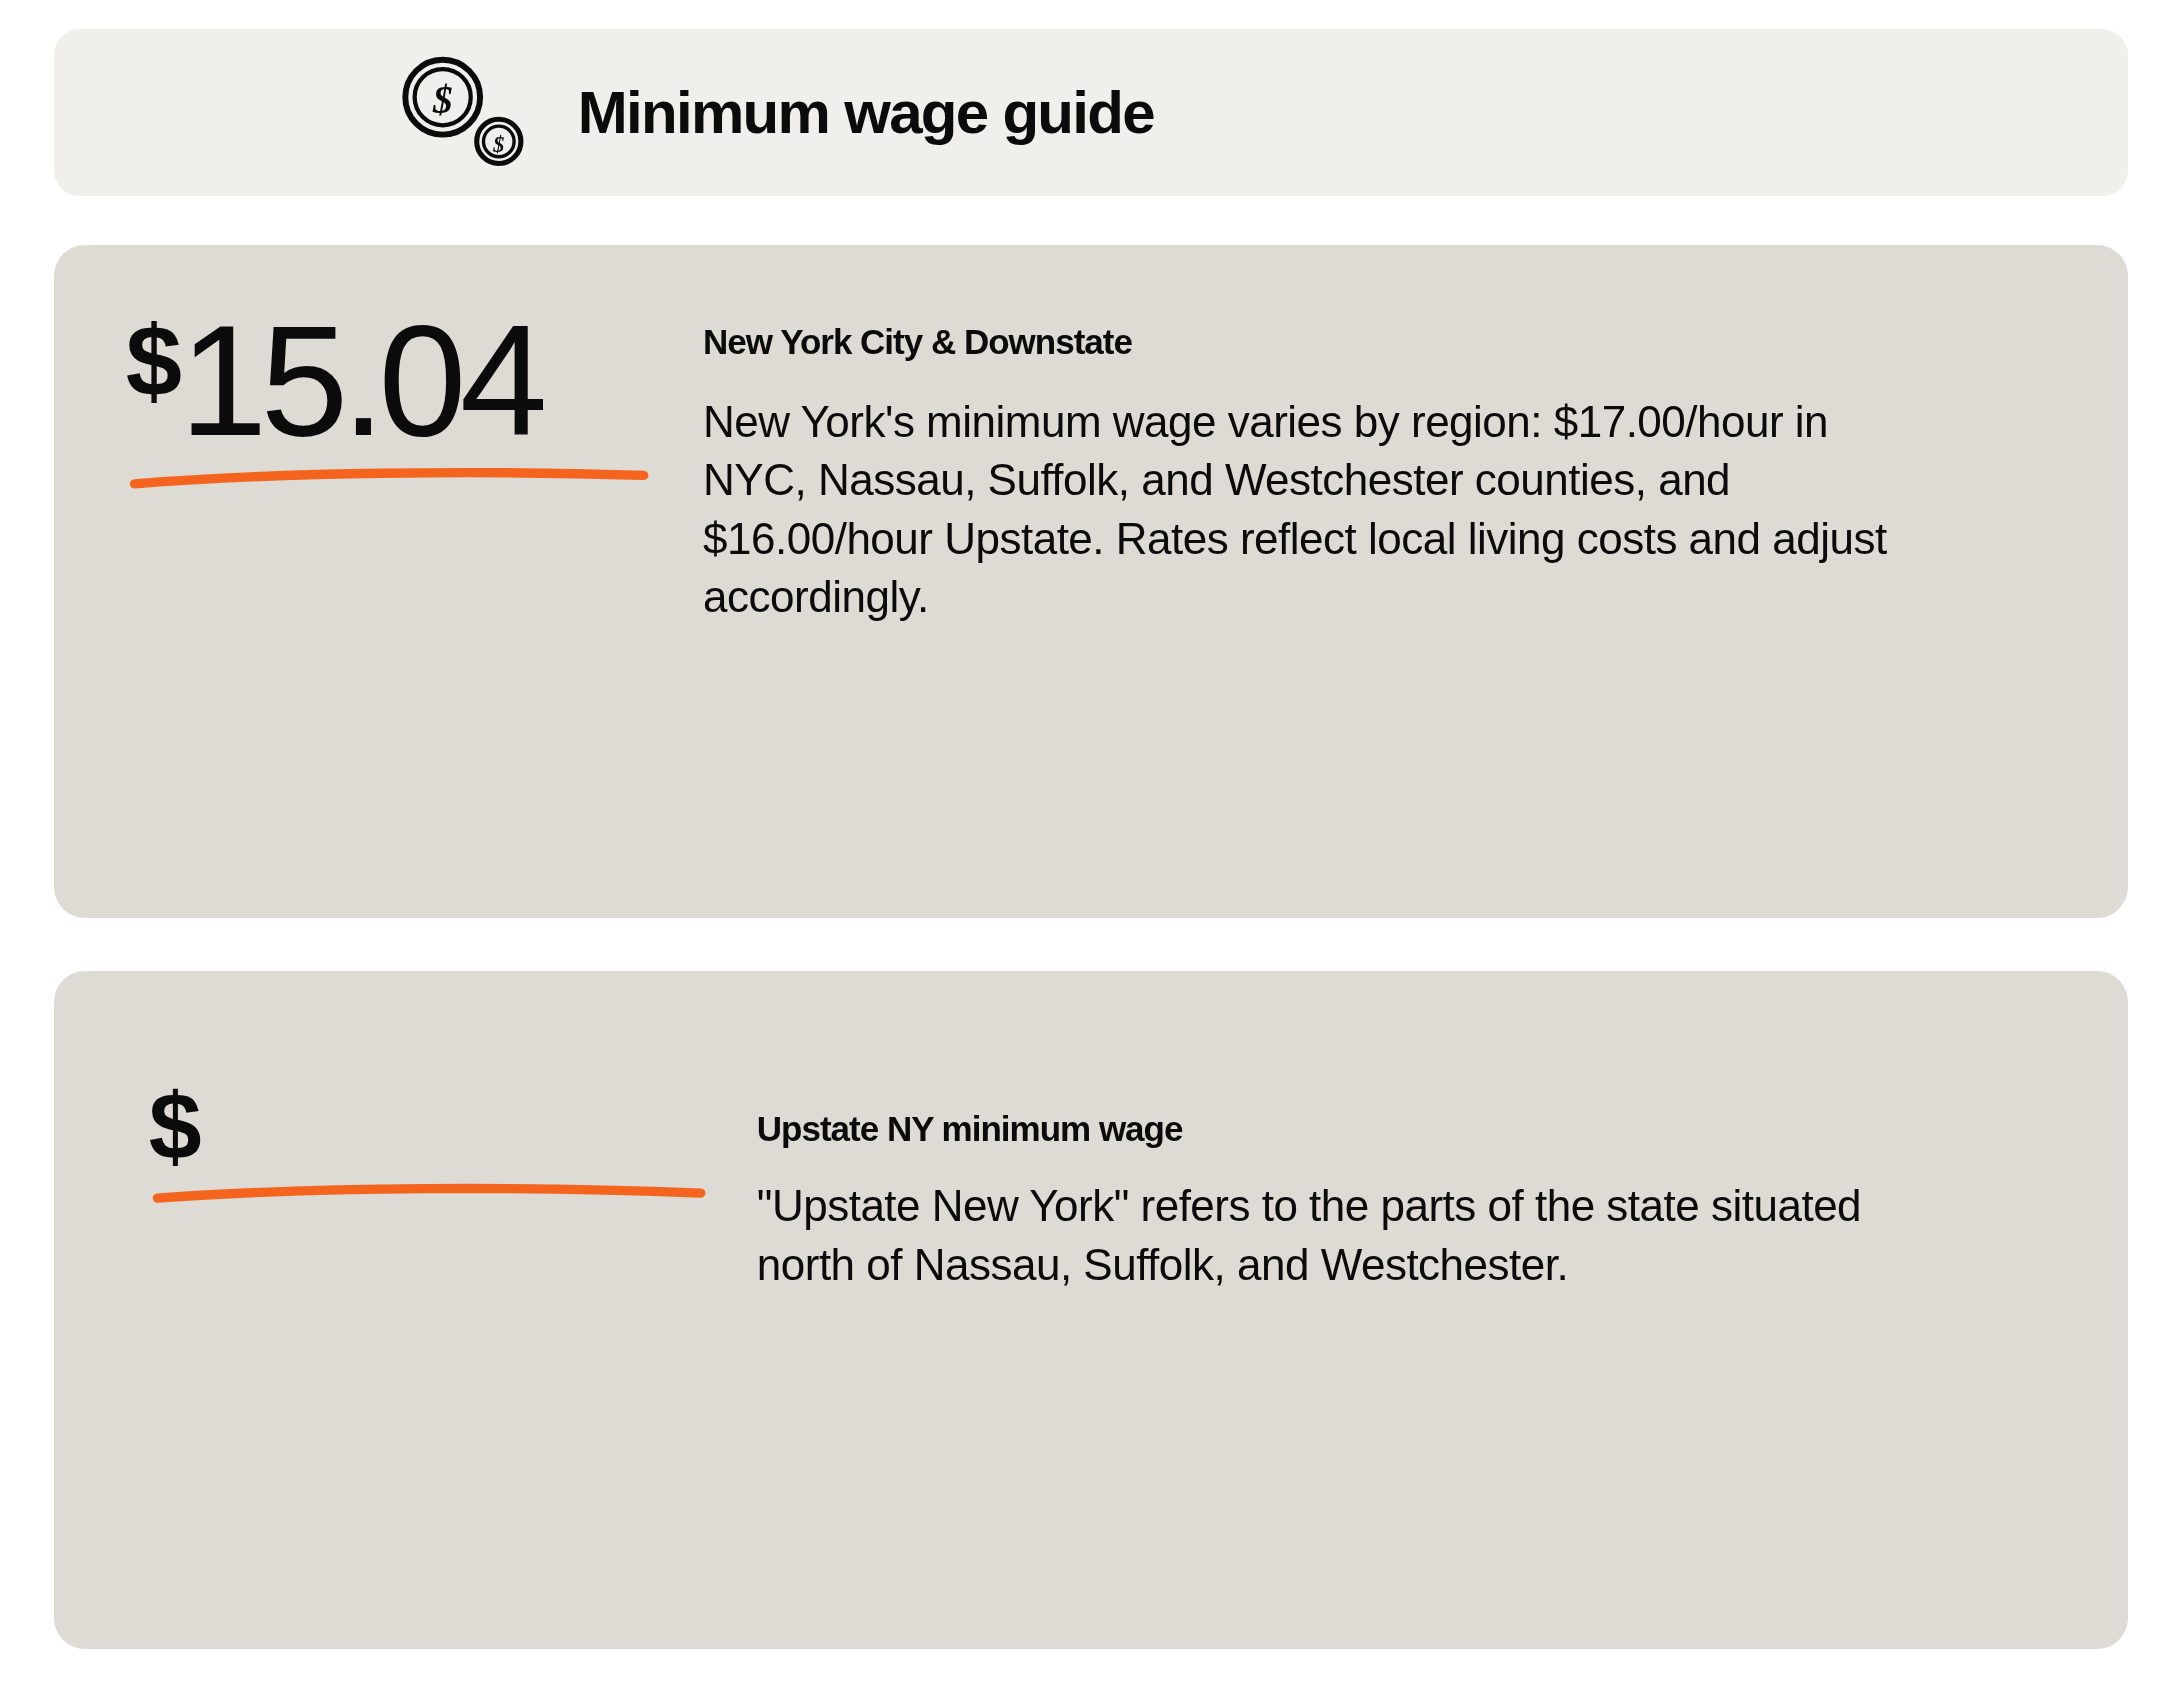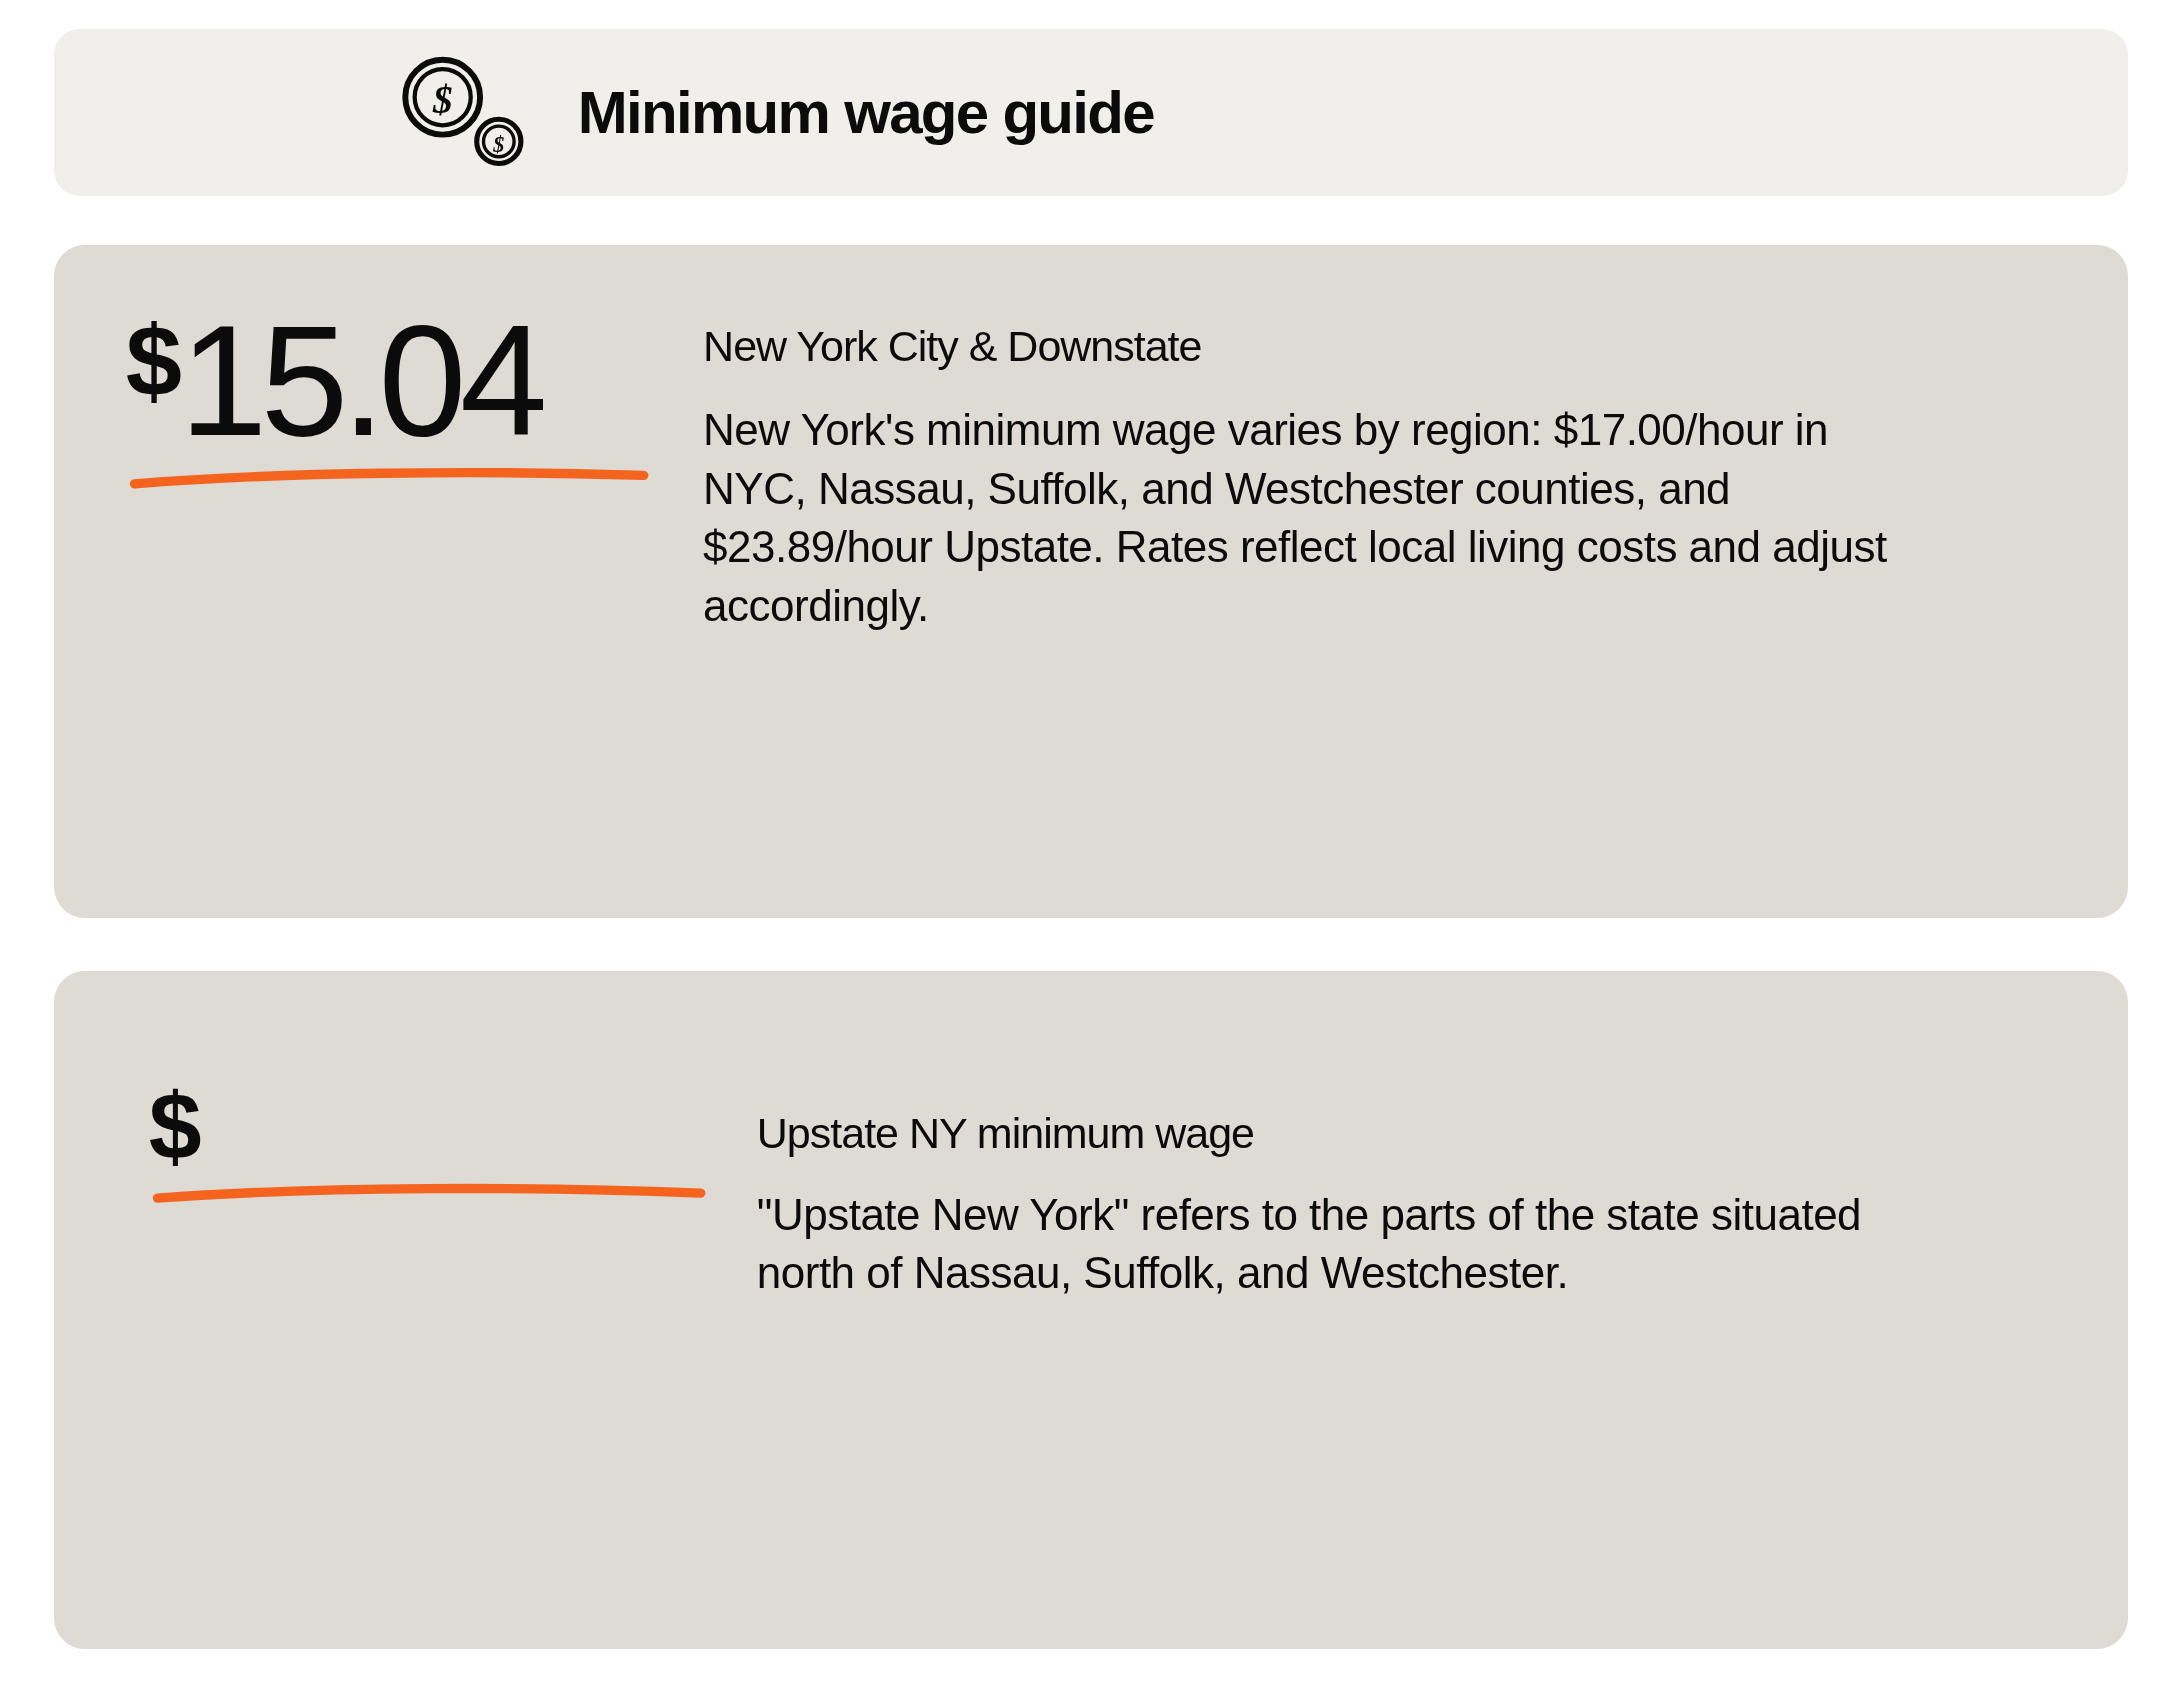--- a/index.html
+++ b/index.html
@@ -104,22 +104,22 @@
   .card-secondary .amount .value { font-size: 155px; }
 
   .text-col {
     flex: 1 1 auto;
     padding-left: 15.3px;
     padding-top: 19px;
   }
   .card-secondary .text-col { padding-top: 3.4px; padding-left: 12px; margin-top: 36px; }
 
   .region-title {
-    font-size: 43px;
-    font-weight: 400;
+    font-size: 35px;
+    font-weight: 700;
     letter-spacing: -1px;
     line-height: 1.05;
     margin: 0 0 32px 0;
   }
   .card-secondary .region-title { margin-bottom: 29px; }
   .region-body {
     font-size: 44px;
     font-weight: 400;
     line-height: 1.33;
     letter-spacing: -0.5px;
@@ -153,21 +153,21 @@
         <span class="value">15.04</span>
       </div>
       <span class="underline">
         <svg width="528" height="29" viewBox="0 0 620 34" xmlns="http://www.w3.org/2000/svg">
           <path d="M10 28 C 180 14, 420 12, 608 18" fill="none" stroke="#f4641e" stroke-width="11" stroke-linecap="round"></path>
         </svg>
       </span>
     </div>
     <div class="text-col">
       <h2 class="region-title">New York City &amp; Downstate</h2>
-      <p class="region-body">New York's minimum wage varies by region: $17.00/hour in NYC, Nassau, Suffolk, and Westchester counties, and $23.89/hour Upstate. Rates reflect local living costs and adjust accordingly.</p>
+      <p class="region-body">New York's minimum wage varies by region: $17.00/hour in NYC, Nassau, Suffolk, and Westchester counties, and $16.00/hour Upstate. Rates reflect local living costs and adjust accordingly.</p>
     </div>
   </div>
 
   <div class="card card-secondary">
     <div class="amount-wrap">
       <div class="amount">
         <span class="currency">$</span>
       </div>
       <span class="underline">
         <svg width="562" height="29" viewBox="0 0 660 34" xmlns="http://www.w3.org/2000/svg">

